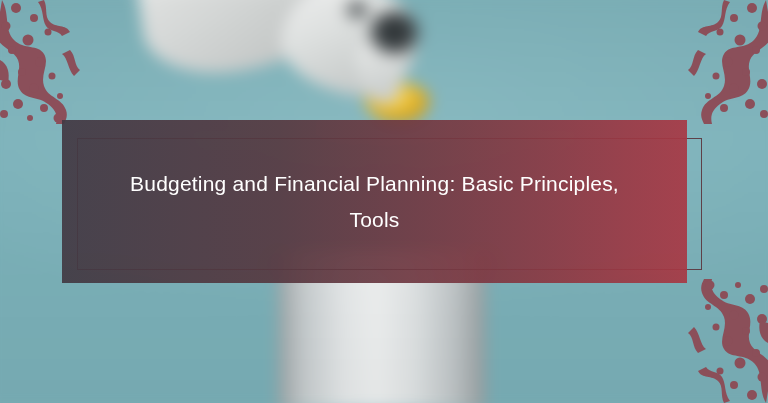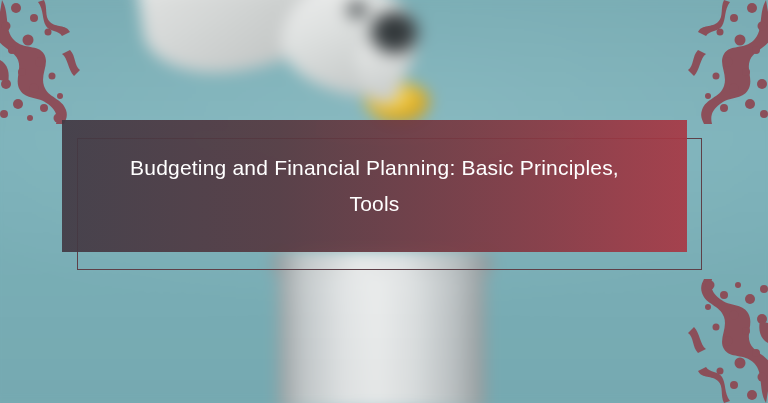--- a/index.html
+++ b/index.html
@@ -160,21 +160,21 @@
     width: 625px;
     height: 132px;
     border: 1px solid #5e4048;
     box-sizing: border-box;
   }
   .title-card {
     position: absolute;
     left: 62px;
     top: 120px;
     width: 625px;
-    height: 132px;
+    height: 163px;
     background: linear-gradient(90deg,
       rgba(66,57,67,0.92) 0%,
       rgba(86,56,64,0.92) 35%,
       rgba(128,56,66,0.92) 70%,
       rgba(168,56,68,0.92) 100%);
     display: flex;
     align-items: center;
     justify-content: center;
     box-sizing: border-box;
     padding: 0 60px;

